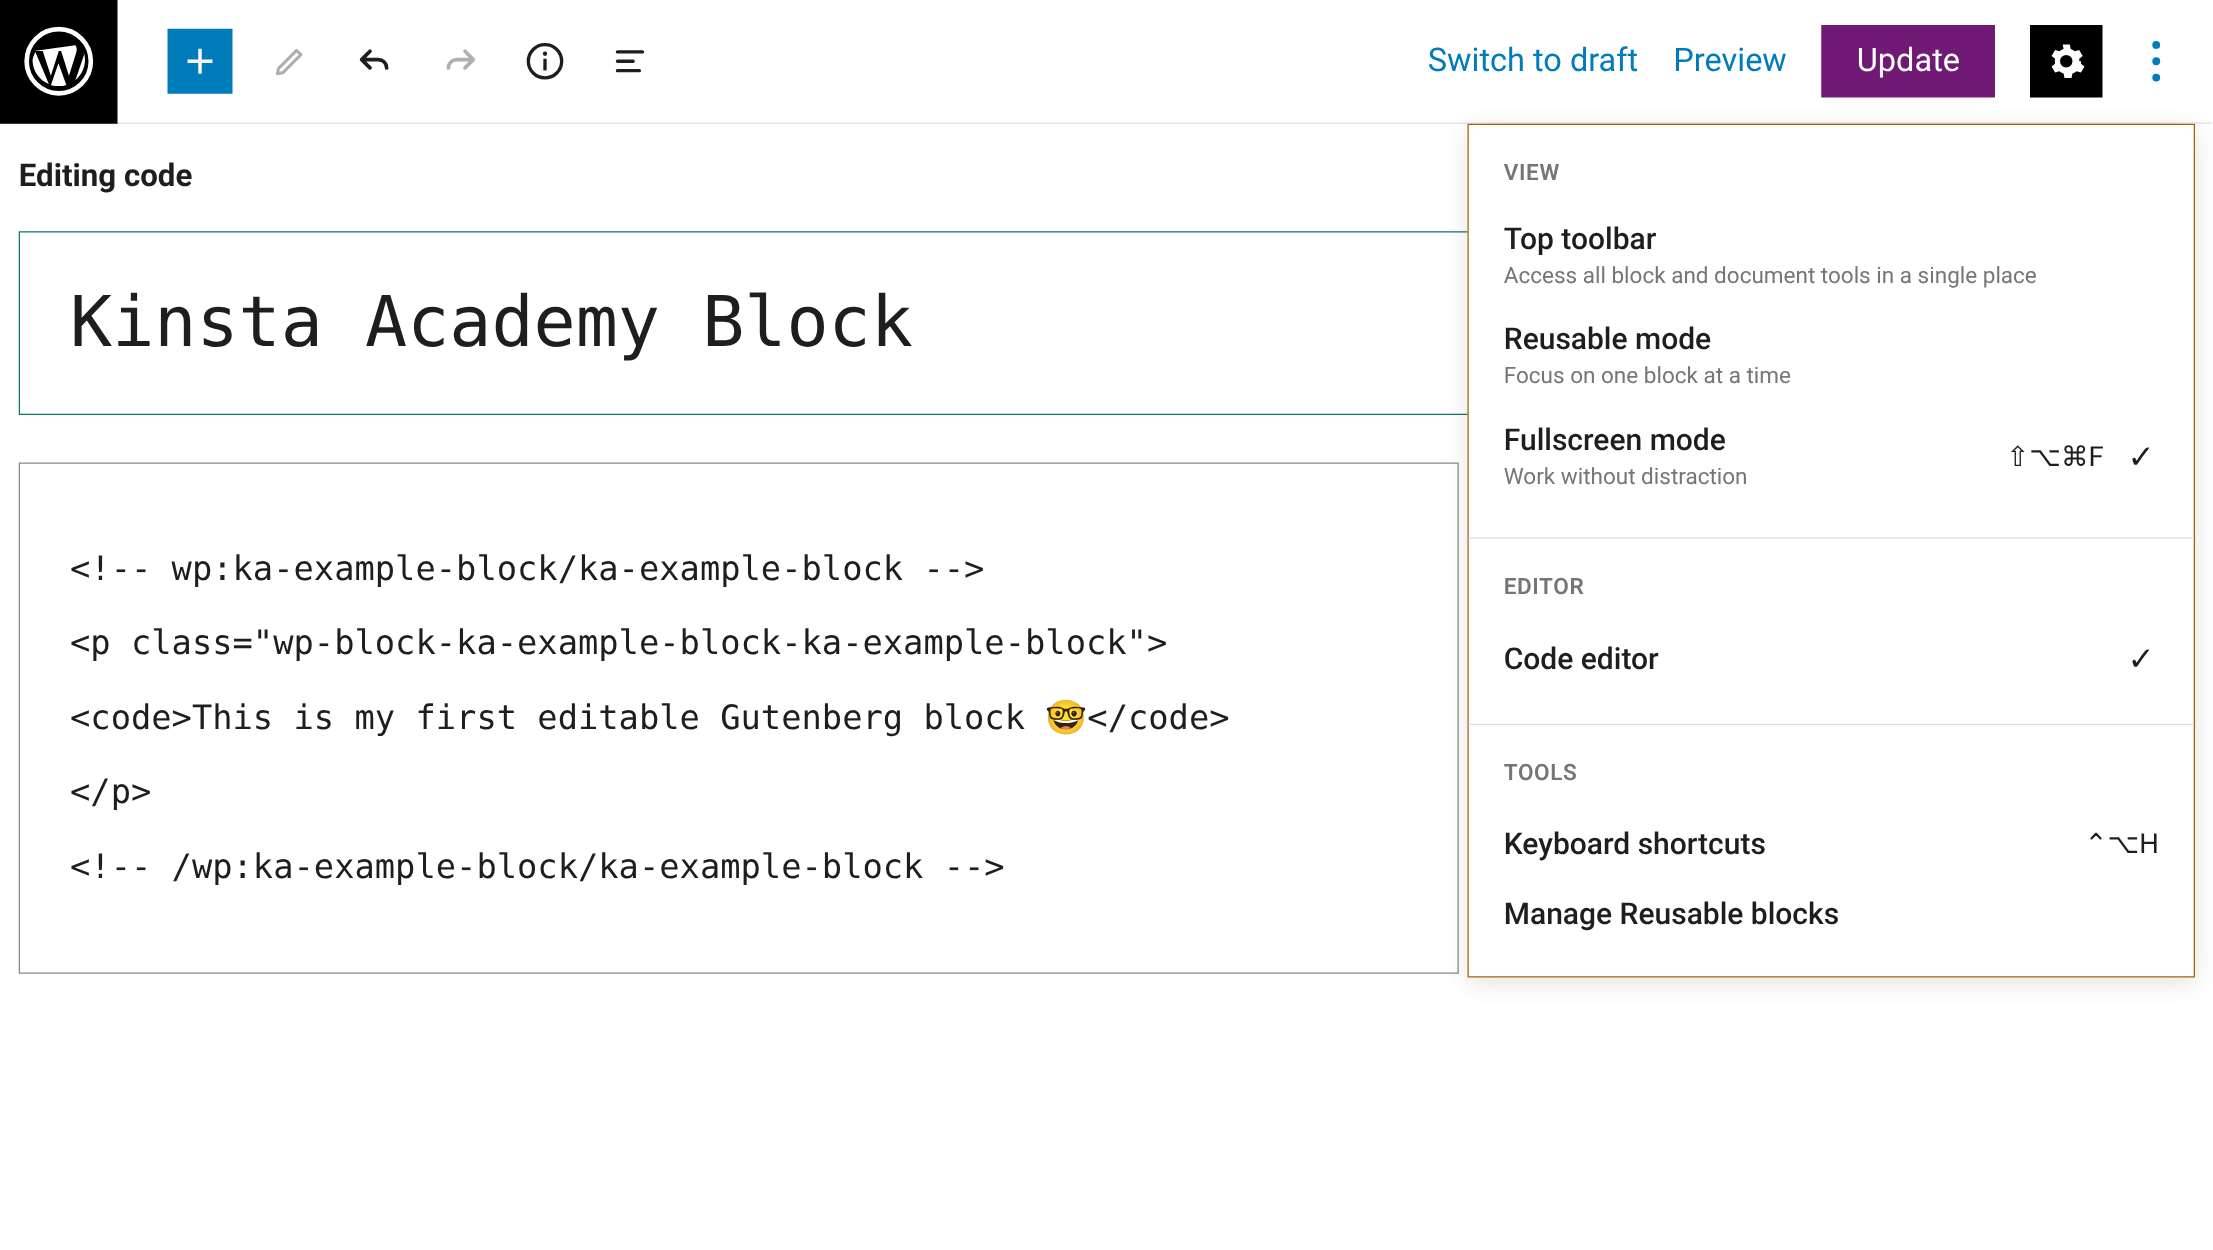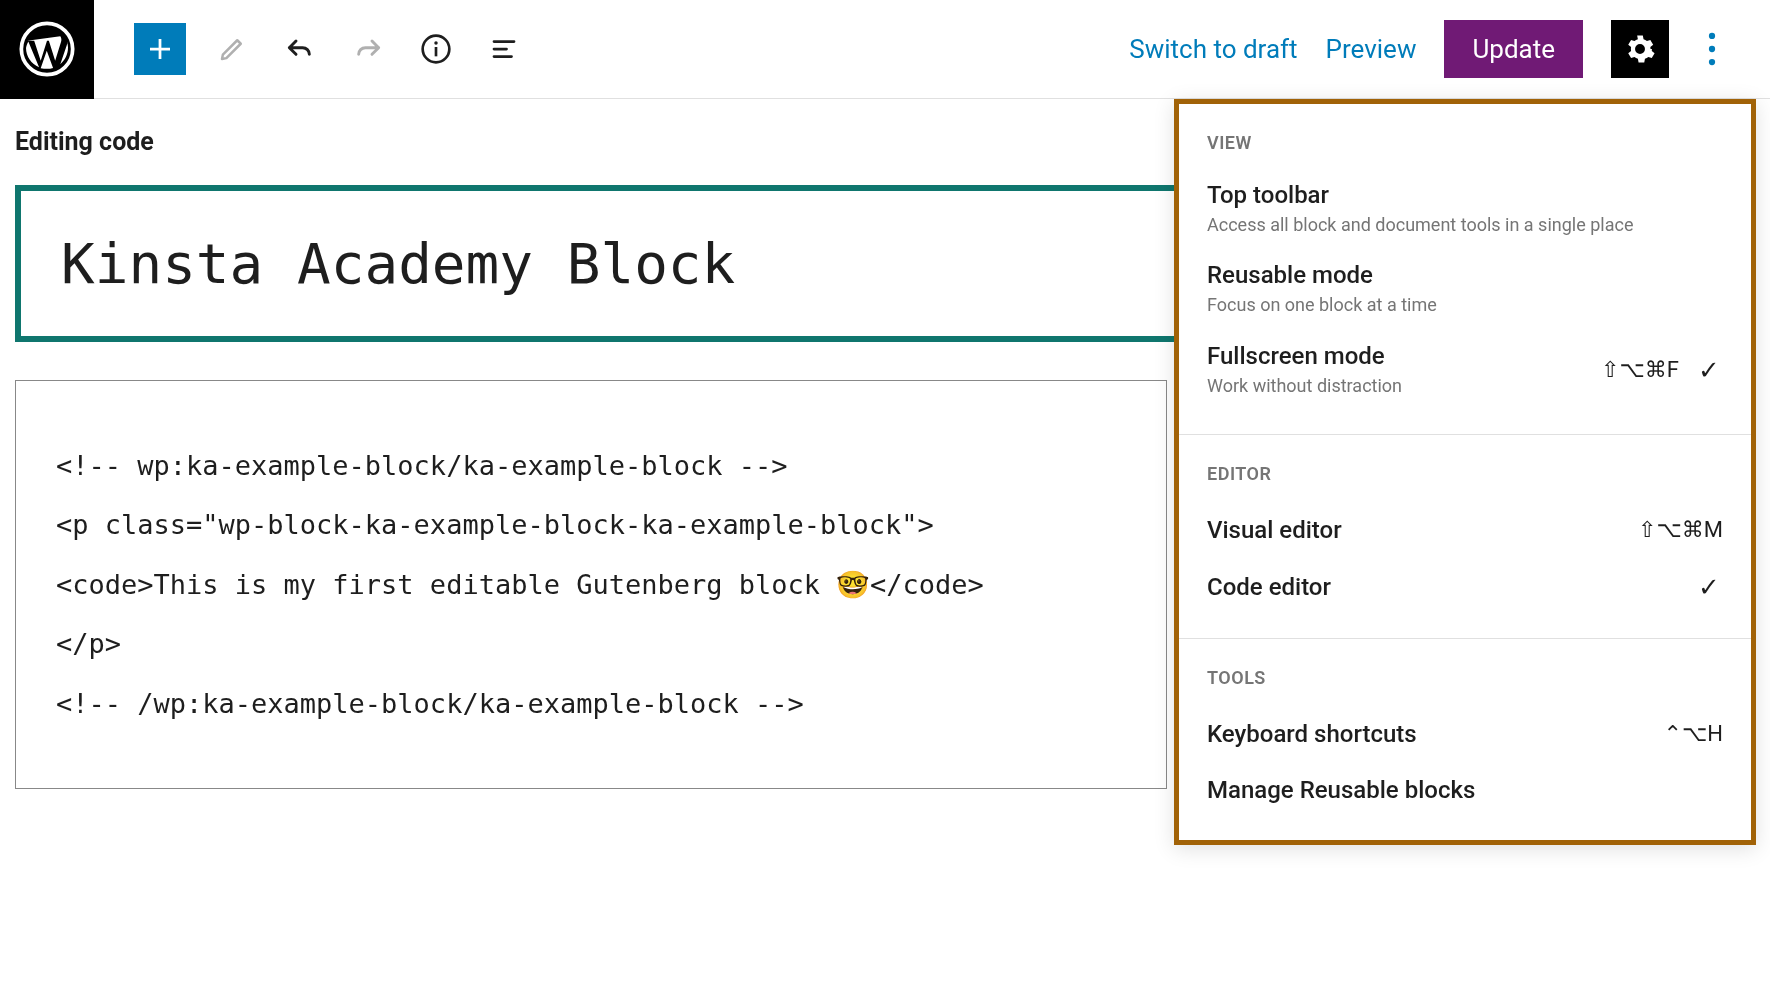--- a/index.html
+++ b/index.html
@@ -4,36 +4,36 @@
 <style>
   * { box-sizing: border-box; margin: 0; padding: 0; }
   html, body { width: 1770px; height: 1000px; font-family: -apple-system, BlinkMacSystemFont, "Segoe UI", Roboto, sans-serif; background: #fff; color: #1e1e1e; }
   
   .topbar { height: 99px; border-bottom: 1px solid #e0e0e0; display: flex; align-items: center; }
   .wp-logo { width: 94px; height: 99px; background: #000; display: flex; align-items: center; justify-content: center; }
   .wp-logo svg { width: 56px; height: 56px; }
   .toolbar-left { display: flex; align-items: center; gap: 24px; padding-left: 40px; }
   .add-btn { width: 52px; height: 52px; background: #007cba; color: #fff; display: flex; align-items: center; justify-content: center; }
   .icon-btn { width: 44px; height: 44px; display: flex; align-items: center; justify-content: center; color: #1e1e1e; cursor: pointer; }
-  .toolbar-right { margin-left: auto; display: flex; align-items: center; gap: 28px; padding-right: 43px; }
+  .toolbar-right { margin-left: auto; display: flex; align-items: center; gap: 28px; padding-right: 30px; }
   .link-btn { font-size: 26px; color: #007cba; cursor: pointer; }
   .update-btn { background: #701a75; color: #fff; font-size: 26px; padding: 14px 28px; cursor: pointer; text-align: center; }
   .settings-btn { width: 58px; height: 58px; background: #000; color: #fff; display: flex; align-items: center; justify-content: center; cursor: pointer; }
   .more-btn { width: 30px; height: 58px; display: flex; align-items: center; justify-content: center; cursor: pointer; color: #007cba; }
   
   .subhead { display: flex; align-items: flex-start; padding: 28px 15px 28px 15px; }
   .subhead-title { font-size: 25px; font-weight: 700; }
   .subhead-exit { margin-left: auto; font-size: 26px; color: #007cba; cursor: pointer; padding-right: 20px; }
   
   .editor-body { padding: 0 15px; }
-  .title-box { border: 6px solid #0f766e; padding: 40px 40px; margin-bottom: 38px; width: 1328px; }
+  .title-box { border: 1px solid #0f766e; padding: 40px 40px; margin-bottom: 38px; width: 1328px; }
   .title-text { font-family: ui-monospace, "SF Mono", Menlo, Consolas, monospace; font-size: 56px; font-weight: 500; }
   .code-box { border: 1px solid #888; padding: 55px 40px; font-family: ui-monospace, "SF Mono", Menlo, Consolas, monospace; font-size: 27px; line-height: 2.2; white-space: pre-wrap; width: 1152px; }
   
-  .panel { position: absolute; right: 14px; top: 99px; width: 582px; background: #fff; border: 5px solid #a16207; box-shadow: 0 4px 20px rgba(0,0,0,0.12); }
+  .panel { position: absolute; right: 14px; top: 99px; width: 582px; background: #fff; border: 1px solid #a16207; box-shadow: 0 4px 20px rgba(0,0,0,0.12); }
   .panel-section { border-bottom: 1px solid #e0e0e0; padding: 22px 0; }
   .panel-section:last-child { border-bottom: none; }
   .panel-heading { font-size: 18px; font-weight: 600; color: #757575; letter-spacing: 0.5px; padding: 6px 28px 18px 28px; }
   .panel-item { padding: 10px 28px 14px 28px; cursor: pointer; display: flex; align-items: flex-end; gap: 16px; }
   .panel-item-body { flex: 1; }
   .panel-item-label { font-size: 24px; font-weight: 500; color: #1e1e1e; margin-bottom: 4px; }
   .panel-item-desc { font-size: 18px; color: #757575; line-height: 1.35; }
   .panel-item-shortcut { font-size: 22px; color: #1e1e1e; white-space: nowrap; align-self: center; }
   .panel-item-check { width: 28px; text-align: center; font-size: 26px; align-self: center; }
   .panel-simple { display: flex; align-items: center; padding: 14px 28px; cursor: pointer; }
@@ -141,24 +141,20 @@
         <div class="panel-item-desc">Work without distraction</div>
       </div>
       <div class="panel-item-shortcut">⇧⌥⌘F</div>
       <div class="panel-item-check">✓</div>
     </div>
   </div>
 
   <div class="panel-section">
     <div class="panel-heading">EDITOR</div>
     <div class="panel-simple">
-      <div class="panel-item-label">Visual editor</div>
-      <div class="panel-item-shortcut">⇧⌥⌘M</div>
-    </div>
-    <div class="panel-simple">
       <div class="panel-item-label">Code editor</div>
       <div class="panel-item-check">✓</div>
     </div>
   </div>
 
   <div class="panel-section">
     <div class="panel-heading">TOOLS</div>
     <div class="panel-simple">
       <div class="panel-item-label">Keyboard shortcuts</div>
       <div class="panel-item-shortcut">⌃⌥H</div>

